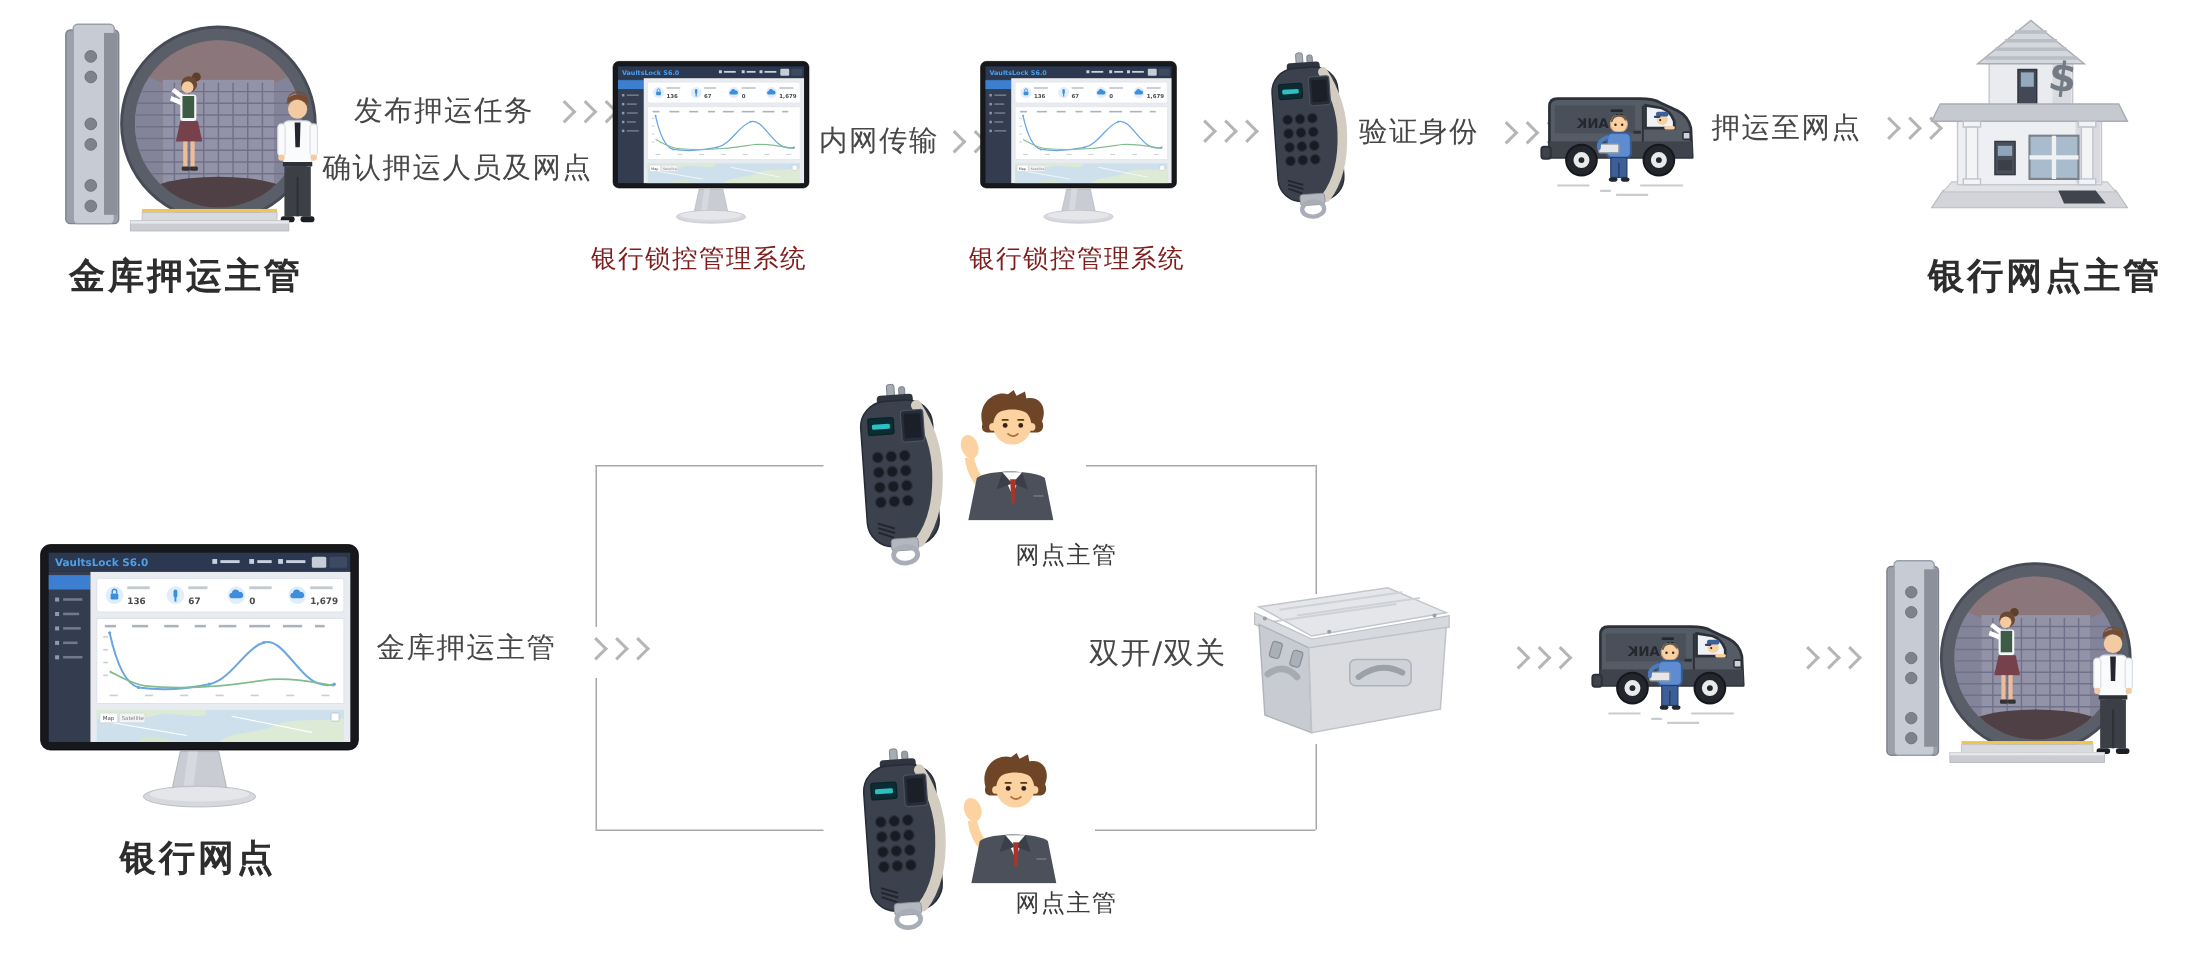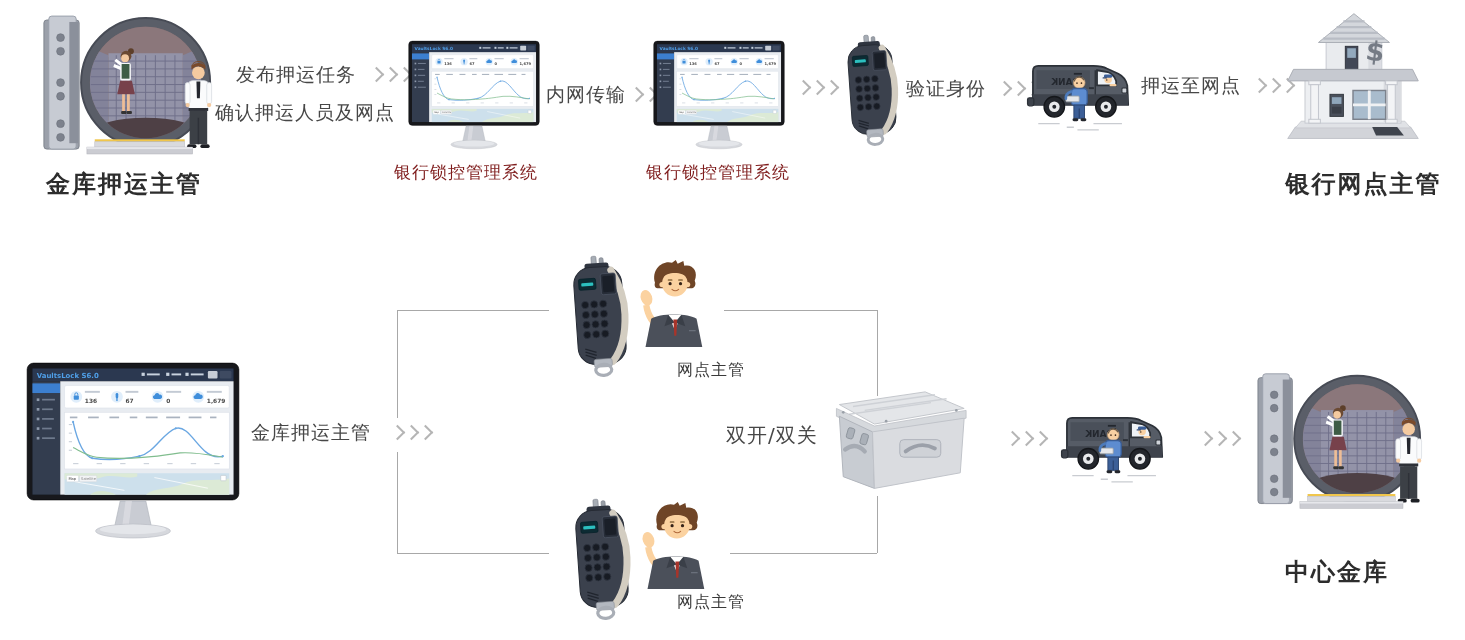--- a/index.html
+++ b/index.html
@@ -465,20 +465,21 @@
   </div>
 
   <svg class="abs" style="left:1276px;top:6px;" width="154" height="144" viewBox="0 0 160 150">
       <use href="#sym-bank"></use>
     </svg>
   <div class="abs big-label" style="left:1266px;top:168px;width:195px;">银行网点主管</div>
 
   <svg class="abs" style="left:26px;top:362px;" width="214" height="184" viewBox="0 0 200 172">
       <use href="#sym-monitor"></use>
     </svg>
+  <div class="abs big-label" style="left:32px;top:556px;width:200px;">银行网点</div>
 
   <div class="abs flow-text" style="left:251px;top:422px;">
     <span>金库押运主管</span>
     <span class="chevs" style="margin-left:18px;">
         <i class="chev"></i>
         <i class="chev"></i>
         <i class="chev"></i>
       </span>
   </div>
 
@@ -518,15 +519,14 @@
 
   <div class="abs chevs" style="left:1197px;top:433px;">
       <i class="chev"></i>
       <i class="chev"></i>
       <i class="chev"></i>
     </div>
 
   <svg class="abs" style="left:1254px;top:370px;" width="172" height="145" viewBox="0 0 180 152">
       <use href="#sym-vault"></use>
     </svg>
-  <div class="abs big-label" style="left:1237px;top:556px;width:200px;">中心金库</div>
 
 </div>
 
 </body></html>

